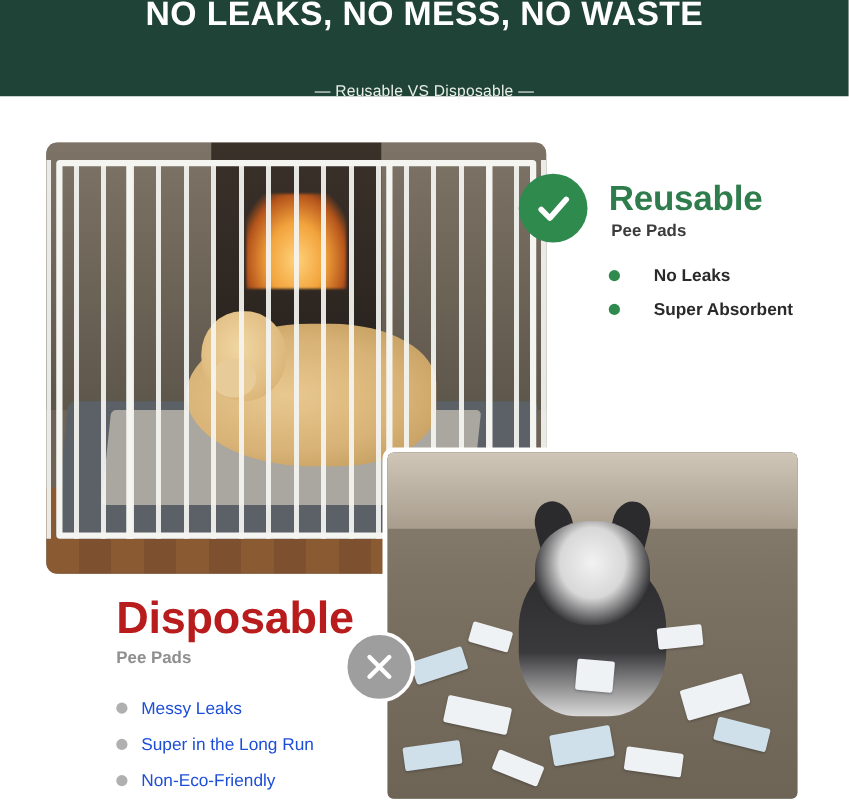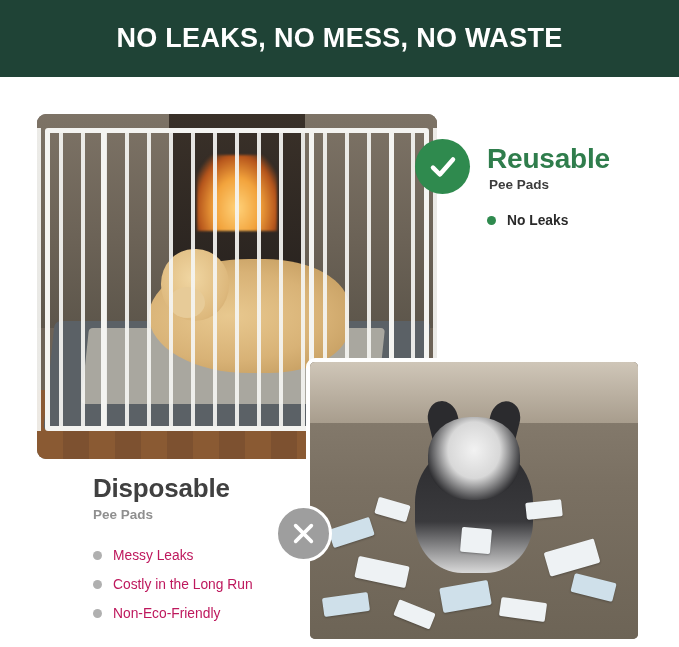--- a/index.html
+++ b/index.html
@@ -145,55 +145,56 @@
     left: 72px; top: 68px;
     list-style: none;
   }
   .reusable-list li {
     display: flex;
     align-items: center;
     height: 27px;
     font-size: 13.8px;
     color: #2a2a2a;
     font-weight: bold;
+    gap: 16px;
   }
   .dot-green {
     width: 9px; height: 9px; border-radius: 50%;
     background: #2f8a4e; margin-right: 11px;
     flex: 0 0 auto;
   }
 
   
   .disposable-block {
     position: absolute;
     left: 93px; top: 473px;
     width: 290px;
   }
   .disposable-title {
-    font-size: 26px;
-    font-weight: bold;
-    color: #404040;
+    font-size: 36px;
+    font-weight: bold;
+    color: #b91c1c;
     letter-spacing: -0.2px;
   }
   .disposable-sub {
     font-size: 13.5px;
     font-weight: bold;
     color: #8f8f8f;
     margin-top: 3px;
   }
   .disposable-list {
     list-style: none;
     margin-top: 19px;
   }
   .disposable-list li {
     display: flex;
     align-items: center;
     height: 29px;
     font-size: 13.8px;
-    color: #be185d;
+    color: #1d4ed8;
   }
   .dot-gray {
     width: 9px; height: 9px; border-radius: 50%;
     background: #b0b0b0; margin-right: 11px;
     flex: 0 0 auto;
   }
 
   
   .photo-bottom {
     position: absolute;
@@ -249,20 +250,21 @@
   }
   .x-circle svg { width: 27px; height: 27px; }
 </style>
 </head>
 <body>
 
 <div class="page">
 
   <div class="header">
     <div class="header-title">NO LEAKS, NO MESS, NO WASTE</div>
+    <div class="header-sub">— Reusable VS Disposable —</div>
   </div>
 
   <div class="photo-top">
     <div class="pt-wall"></div>
     <div class="pt-fireplace"></div>
     <div class="pt-fire"></div>
     <div class="pt-floor"></div>
     <div class="pt-mat"></div>
     <div class="pt-pad"></div>
     <div class="pt-dog"></div>
@@ -281,34 +283,38 @@
         <path d="M4 12.5 L9.5 18 L20 6" fill="none" stroke="#ffffff" stroke-width="3.6" stroke-linecap="round" stroke-linejoin="round"></path>
       </svg>
     </div>
     <div class="reusable-title">Reusable</div>
     <div class="reusable-sub">Pee Pads</div>
     <ul class="reusable-list">
       <li>
         <span class="dot-green"></span>
         <span>No Leaks</span>
       </li>
+      <li>
+        <span class="dot-green"></span>
+        <span>Super Absorbent</span>
+      </li>
     </ul>
   </div>
 
   <div class="disposable-block">
     <div class="disposable-title">Disposable</div>
     <div class="disposable-sub">Pee Pads</div>
     <ul class="disposable-list">
       <li>
         <span class="dot-gray"></span>
         <span>Messy Leaks</span>
       </li>
       <li>
         <span class="dot-gray"></span>
-        <span>Costly in the Long Run</span>
+        <span>Super in the Long Run</span>
       </li>
       <li>
         <span class="dot-gray"></span>
         <span>Non-Eco-Friendly</span>
       </li>
     </ul>
   </div>
 
   <div class="photo-bottom">
     <div class="pb-floor"></div>

